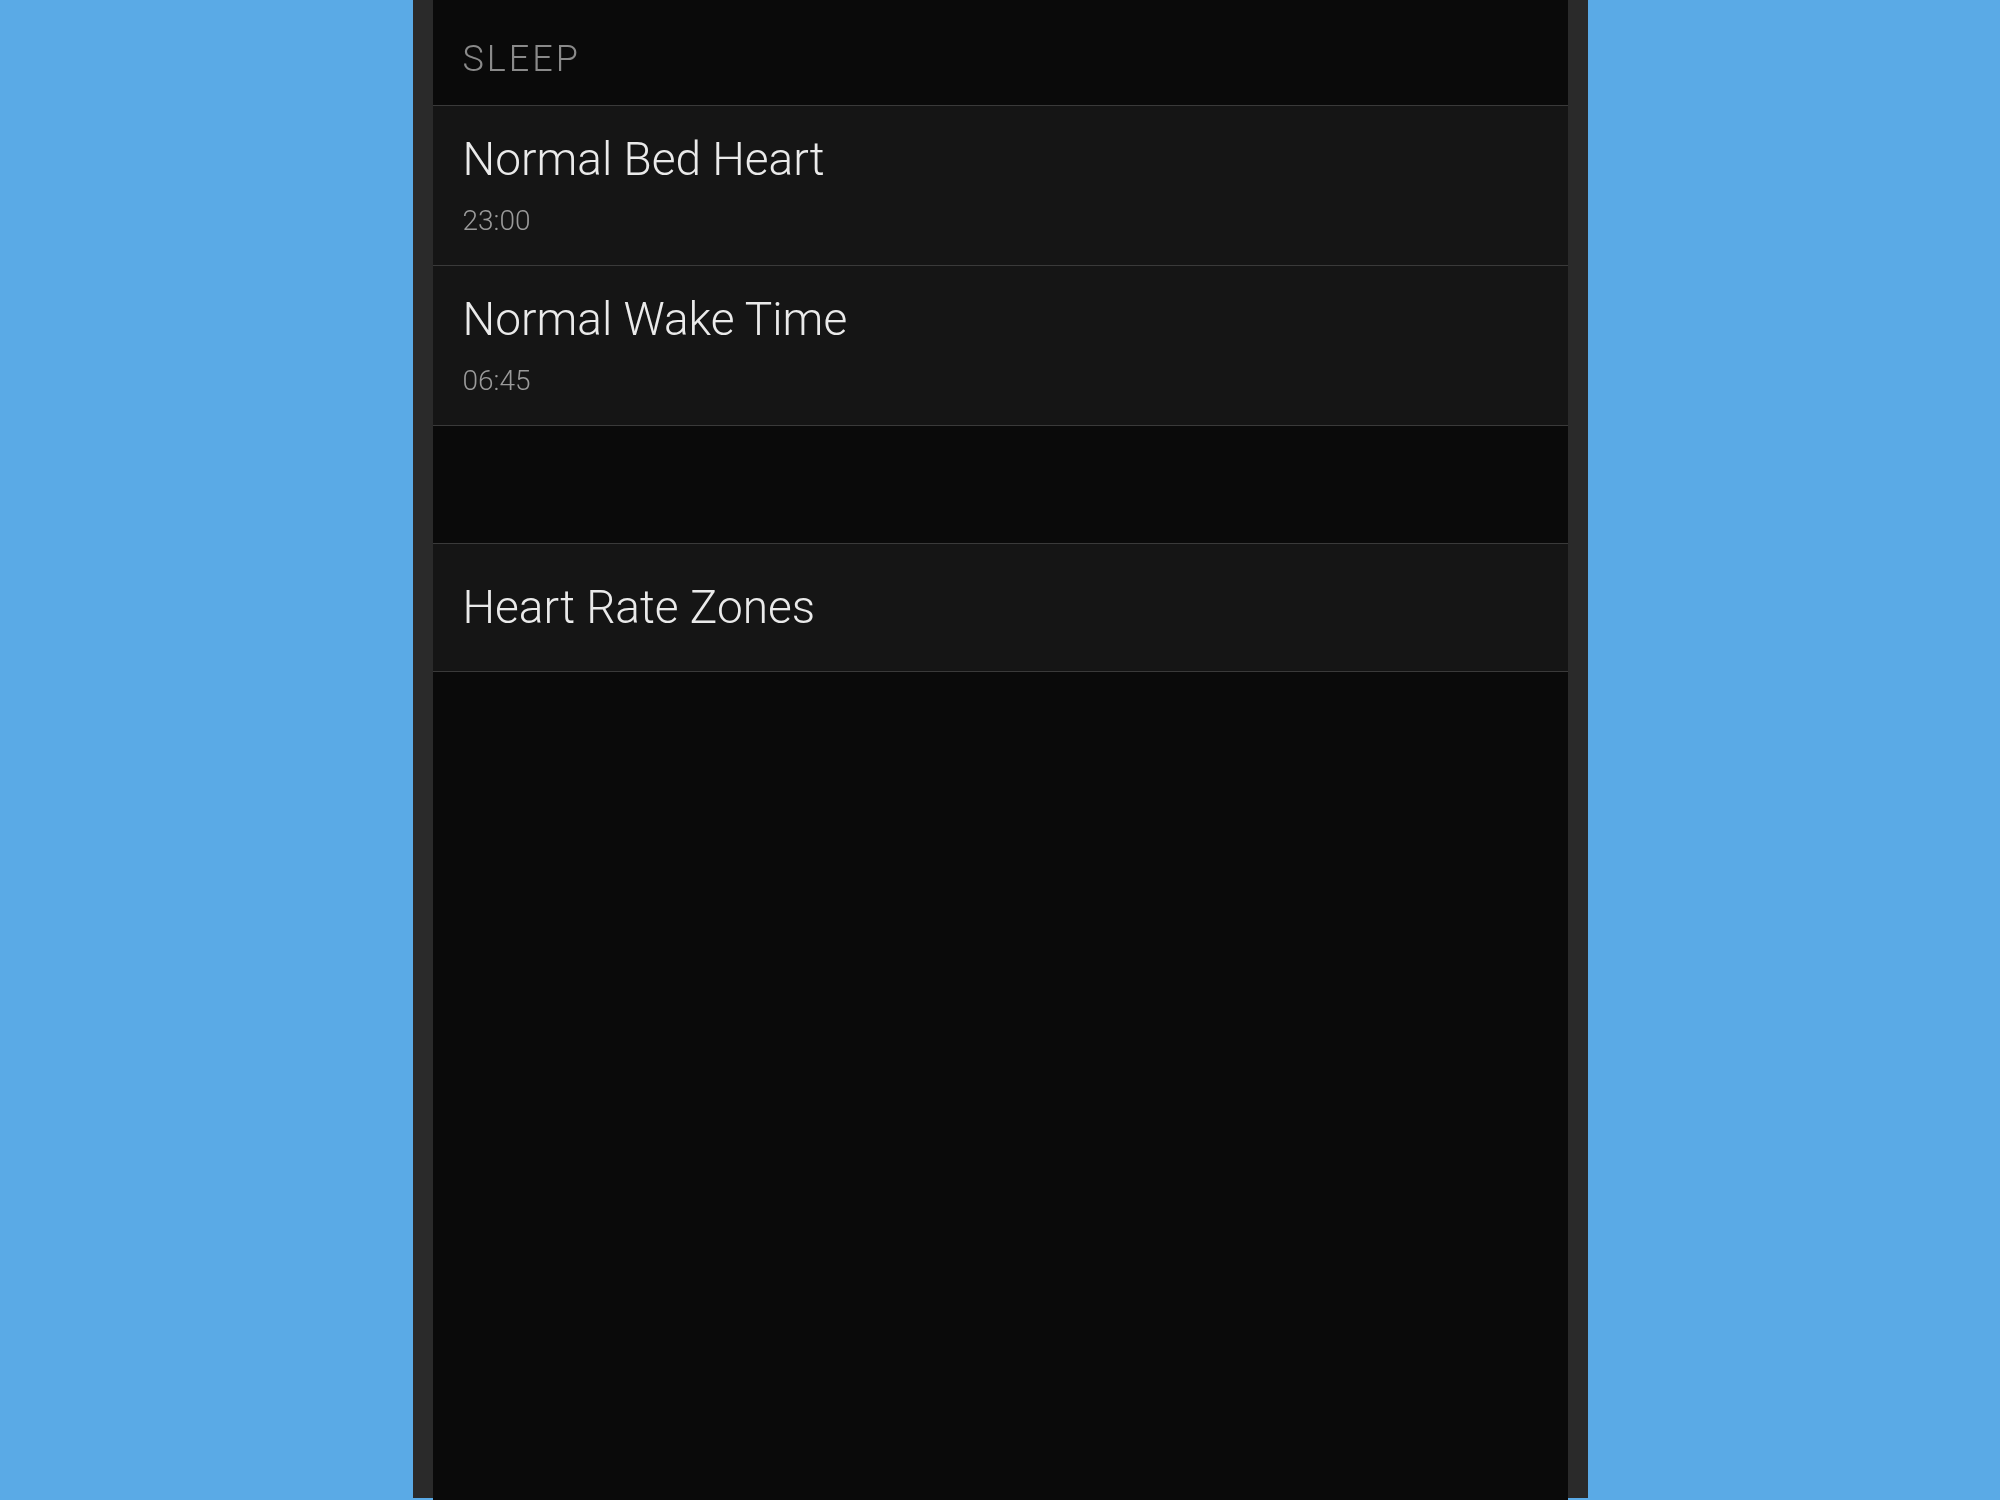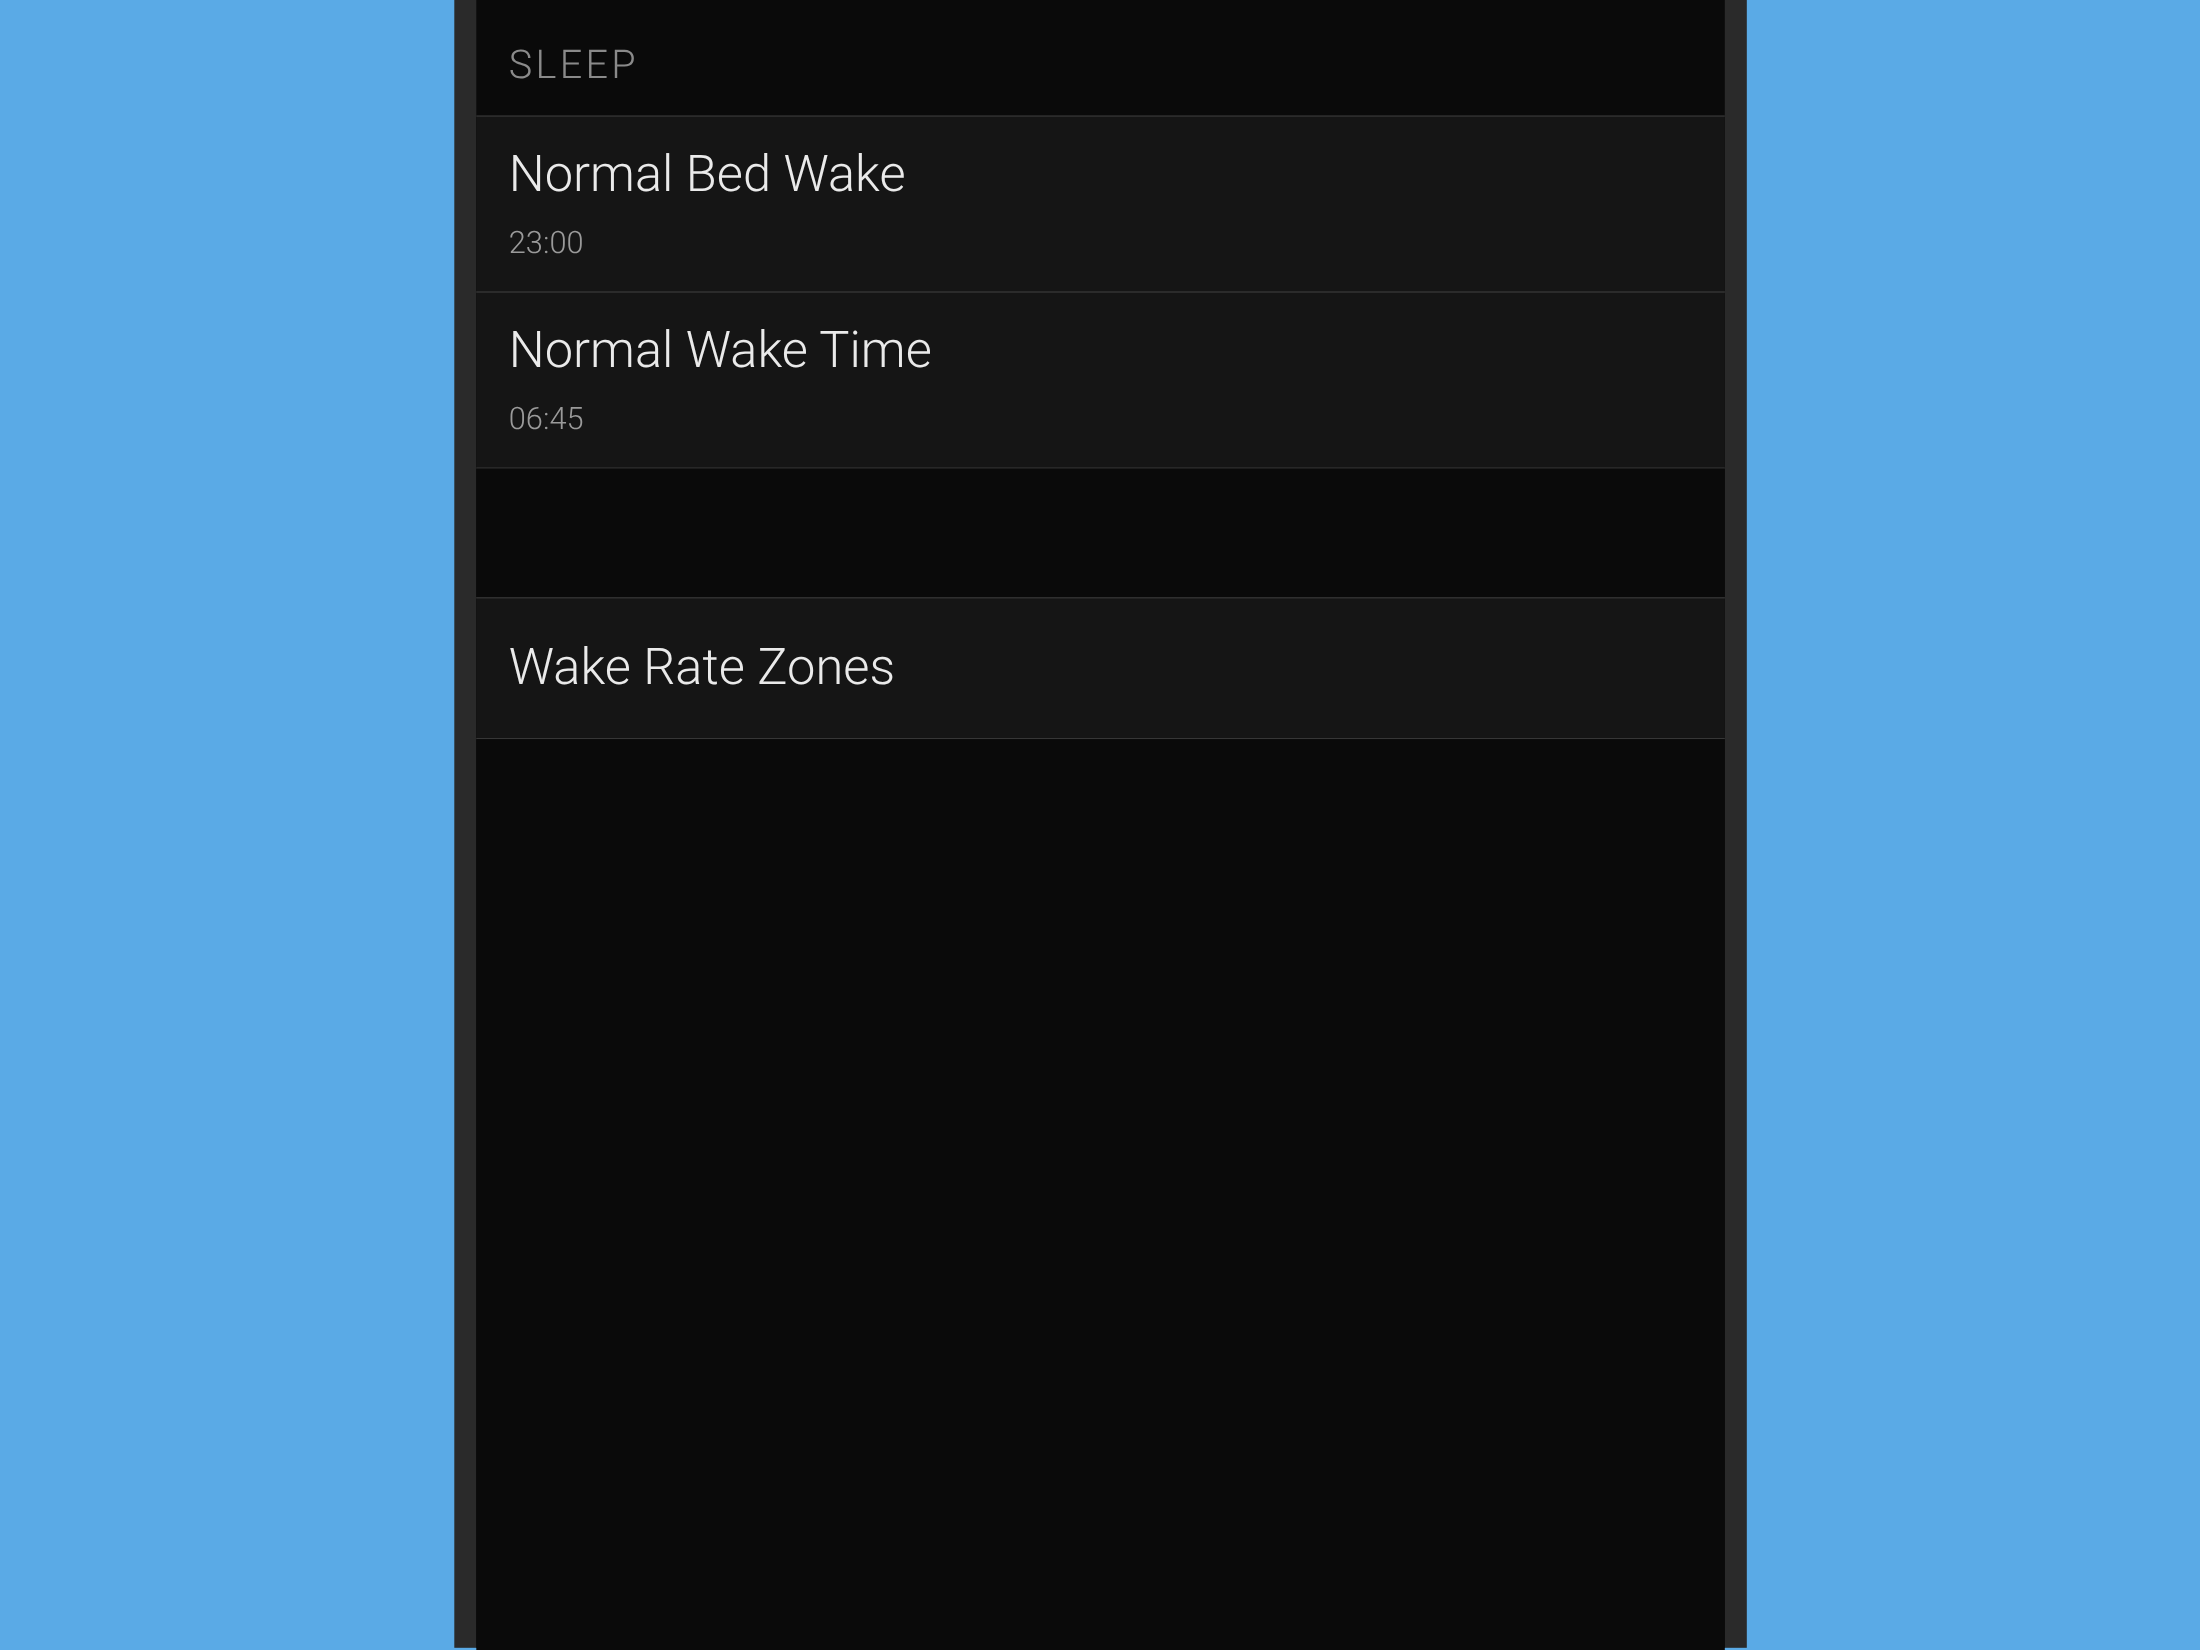--- a/index.html
+++ b/index.html
@@ -72,31 +72,31 @@
 </style>
 </head>
 <body>
 
 <div class="device-frame">
   <div class="screen">
 
     <div class="section-header">SLEEP</div>
 
     <div class="list-item">
-      <div class="item-title">Normal Bed Wake</div>
+      <div class="item-title">Normal Bed Heart</div>
       <div class="item-subtitle">23:00</div>
     </div>
 
     <div class="list-item">
       <div class="item-title">Normal Wake Time</div>
       <div class="item-subtitle">06:45</div>
     </div>
 
     <div class="empty-row"></div>
 
     <div class="list-item single-line">
-      <div class="item-title">Wake Rate Zones</div>
+      <div class="item-title">Heart Rate Zones</div>
     </div>
 
     <div class="filler"></div>
 
   </div>
 </div>
 
 </body></html>

